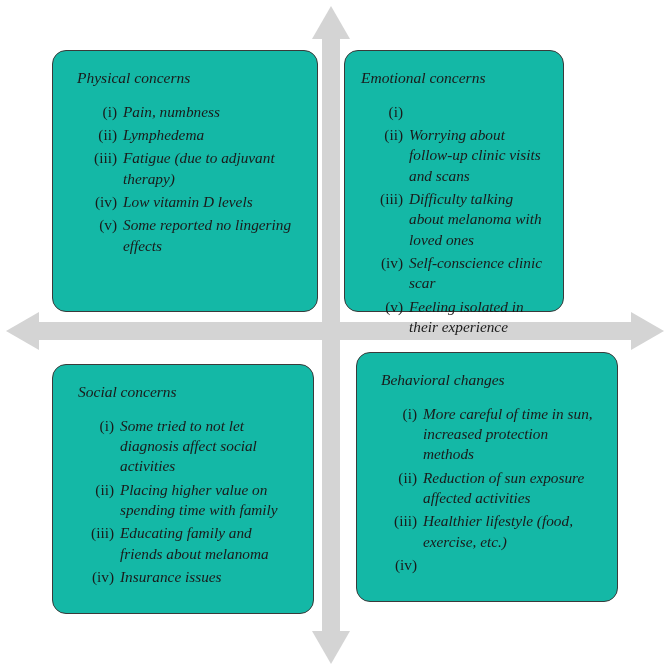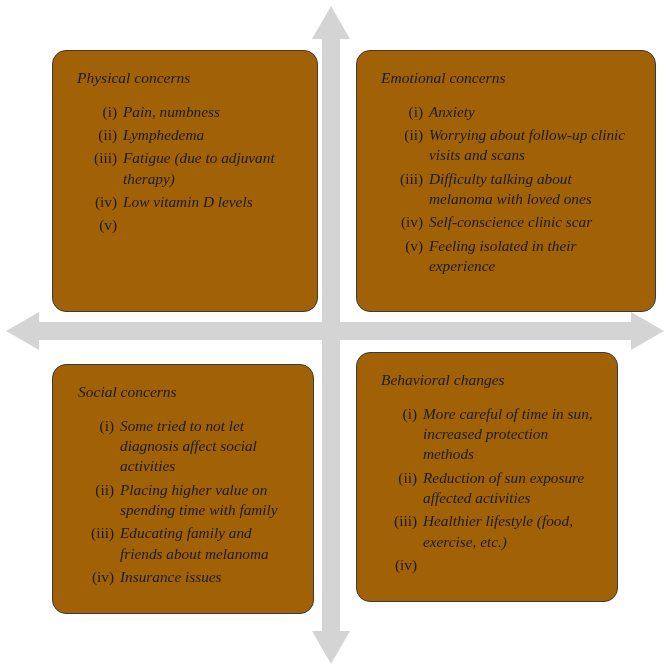--- a/index.html
+++ b/index.html
@@ -70,25 +70,25 @@
     border-bottom: 19px solid transparent;
     border-left: 33px solid #d4d4d4;
   }
 
   
   .qbox {
     position: absolute;
     box-sizing: border-box;
     border: 1.2px solid #3a3a3a;
     border-radius: 14px;
-    background: #a16207;
+    background: #14b8a6;
     padding: 18px 16px 14px 16px;
   }
   .q-tl { left: 52px;  top: 50px;  width: 266px; height: 262px; }
-  .q-tr { left: 356px; top: 50px;  width: 300px; height: 262px; }
+  .q-tr { left: 344px; top: 50px;  width: 220px; height: 262px; padding-left: 8px; }
   .q-bl { left: 52px;  top: 364px; width: 262px; height: 250px; padding-left: 17px; }
   .q-br { left: 356px; top: 352px; width: 262px; height: 250px; }
 
   .q-title {
     font-style: italic;
     font-size: 15.5px;
     margin: 0 0 14px 8px;
     line-height: 1.2;
   }
 
@@ -148,30 +148,30 @@
       <li>
         <span class="marker">(iii)</span>
         <span class="itext">Fatigue (due to adjuvant therapy)</span>
       </li>
       <li>
         <span class="marker">(iv)</span>
         <span class="itext">Low vitamin D levels</span>
       </li>
       <li>
         <span class="marker">(v)</span>
+        <span class="itext">Some reported no lingering effects</span>
       </li>
     </ul>
   </div>
 
   <div class="qbox q-tr">
     <div class="q-title">Emotional concerns</div>
     <ul class="items">
       <li>
         <span class="marker">(i)</span>
-        <span class="itext">Anxiety</span>
       </li>
       <li>
         <span class="marker">(ii)</span>
         <span class="itext">Worrying about follow-up clinic visits and scans</span>
       </li>
       <li>
         <span class="marker">(iii)</span>
         <span class="itext">Difficulty talking about melanoma with loved ones</span>
       </li>
       <li>

